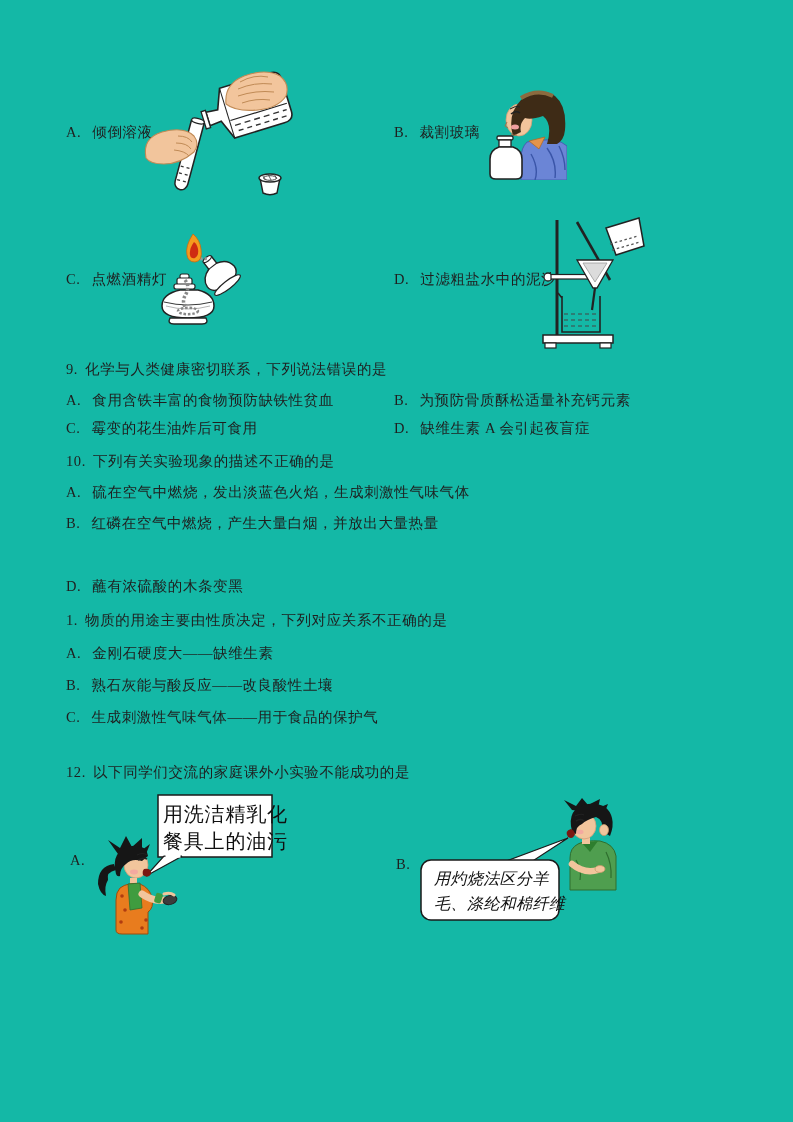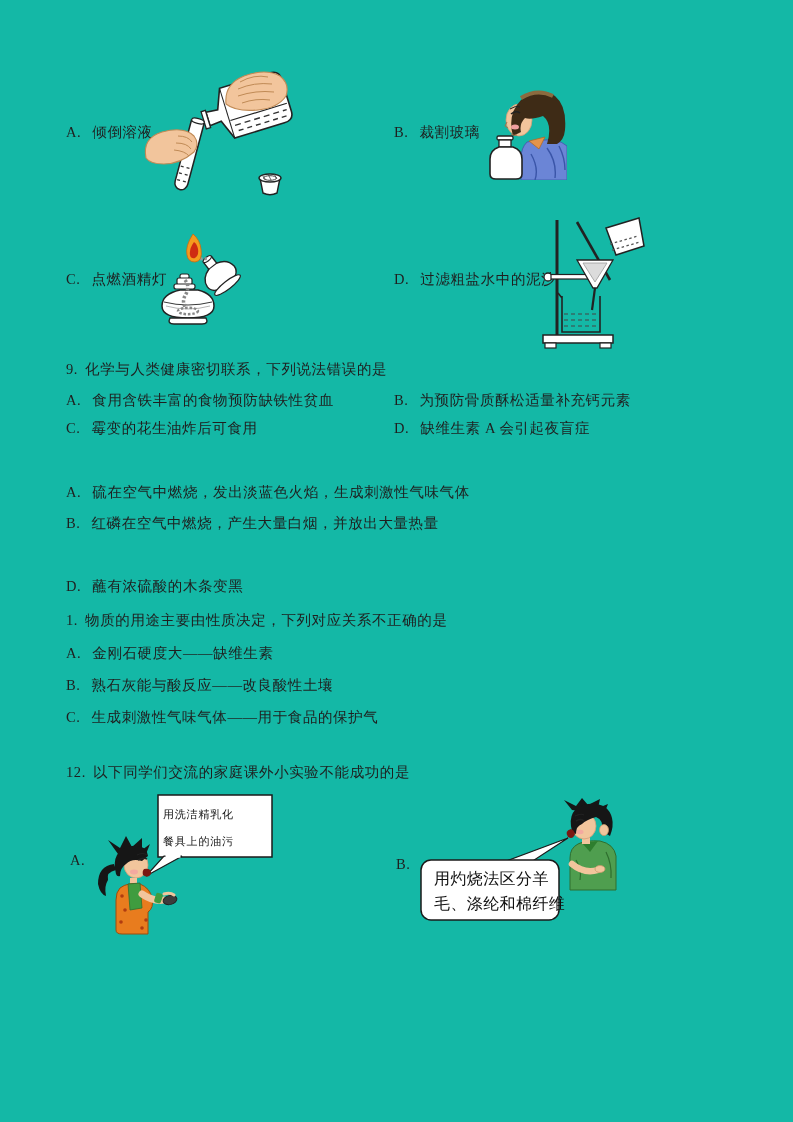--- a/index.html
+++ b/index.html
@@ -2,22 +2,22 @@
 <html><head>
 <meta charset="utf-8">
 <style>
   html,body{margin:0;padding:0;background:#ffffff;}
   .page{position:relative;width:793px;height:1122px;background:#14b8a6;overflow:hidden;
         font-family:"Liberation Serif","DejaVu Serif",serif;color:#1f1f1f;}
   .line{position:absolute;font-size:14.5px;letter-spacing:0.6px;white-space:nowrap;line-height:16px;}
   .lbl{margin-right:11px;}
   .num{margin-right:7px;}
   .fig{position:absolute;}
-  .bubble-text{position:absolute;font-size:11px;line-height:27px;letter-spacing:0.8px;color:#101010;}
-  .bubble-text.small{font-size:16px;line-height:25px;letter-spacing:0.4px;}
+  .bubble-text{position:absolute;font-size:20px;line-height:27px;letter-spacing:0.8px;color:#101010;}
+  .bubble-text.small{font-size:16px;line-height:25px;letter-spacing:0.4px;font-style:italic;}
   .bubble-text div{white-space:nowrap;}
 </style>
 </head>
 <body>
 
 <div class="page">
 
   <div class="line" style="left:66px;top:124px"><span class="lbl">A.</span><span>倾倒溶液</span></div>
   <div class="line" style="left:394px;top:124px"><span class="lbl">B.</span><span>裁割玻璃</span></div>
   <div class="line" style="left:66px;top:271px"><span class="lbl">C.</span><span>点燃酒精灯</span></div>
@@ -136,20 +136,21 @@
       <path d="M28,102 L62,102 M28,108 L62,108 M28,114 L62,114" fill="none" stroke="#444" stroke-width="1.2" stroke-dasharray="4 3"></path>
     </g>
   </svg>
 
   <div class="line" style="left:66px;top:361px"><span class="num">9.</span><span>化学与人类健康密切联系，下列说法错误的是</span></div>
   <div class="line" style="left:66px;top:392px"><span class="lbl">A.</span><span>食用含铁丰富的食物预防缺铁性贫血</span></div>
   <div class="line" style="left:394px;top:392px"><span class="lbl">B.</span><span>为预防骨质酥松适量补充钙元素</span></div>
   <div class="line" style="left:66px;top:420px"><span class="lbl">C.</span><span>霉变的花生油炸后可食用</span></div>
   <div class="line" style="left:394px;top:420px"><span class="lbl">D.</span><span>缺维生素 A 会引起夜盲症</span></div>
 
+  <div class="line" style="left:66px;top:453px"><span class="num">10.</span><span>下列有关实验现象的描述不正确的是</span></div>
   <div class="line" style="left:66px;top:484px"><span class="lbl">A.</span><span>硫在空气中燃烧，发出淡蓝色火焰，生成刺激性气味气体</span></div>
   <div class="line" style="left:66px;top:515px"><span class="lbl">B.</span><span>红磷在空气中燃烧，产生大量白烟，并放出大量热量</span></div>
   <div class="line" style="left:66px;top:578px"><span class="lbl">D.</span><span>蘸有浓硫酸的木条变黑</span></div>
 
   <div class="line" style="left:66px;top:612px"><span class="num">1.</span><span>物质的用途主要由性质决定，下列对应关系不正确的是</span></div>
   <div class="line" style="left:66px;top:645px"><span class="lbl">A.</span><span>金刚石硬度大——缺维生素</span></div>
   <div class="line" style="left:66px;top:677px"><span class="lbl">B.</span><span>熟石灰能与酸反应——改良酸性土壤</span></div>
   <div class="line" style="left:66px;top:709px"><span class="lbl">C.</span><span>生成刺激性气味气体——用于食品的保护气</span></div>
 
   <div class="line" style="left:66px;top:764px"><span class="num">12.</span><span>以下同学们交流的家庭课外小实验不能成功的是</span></div>

